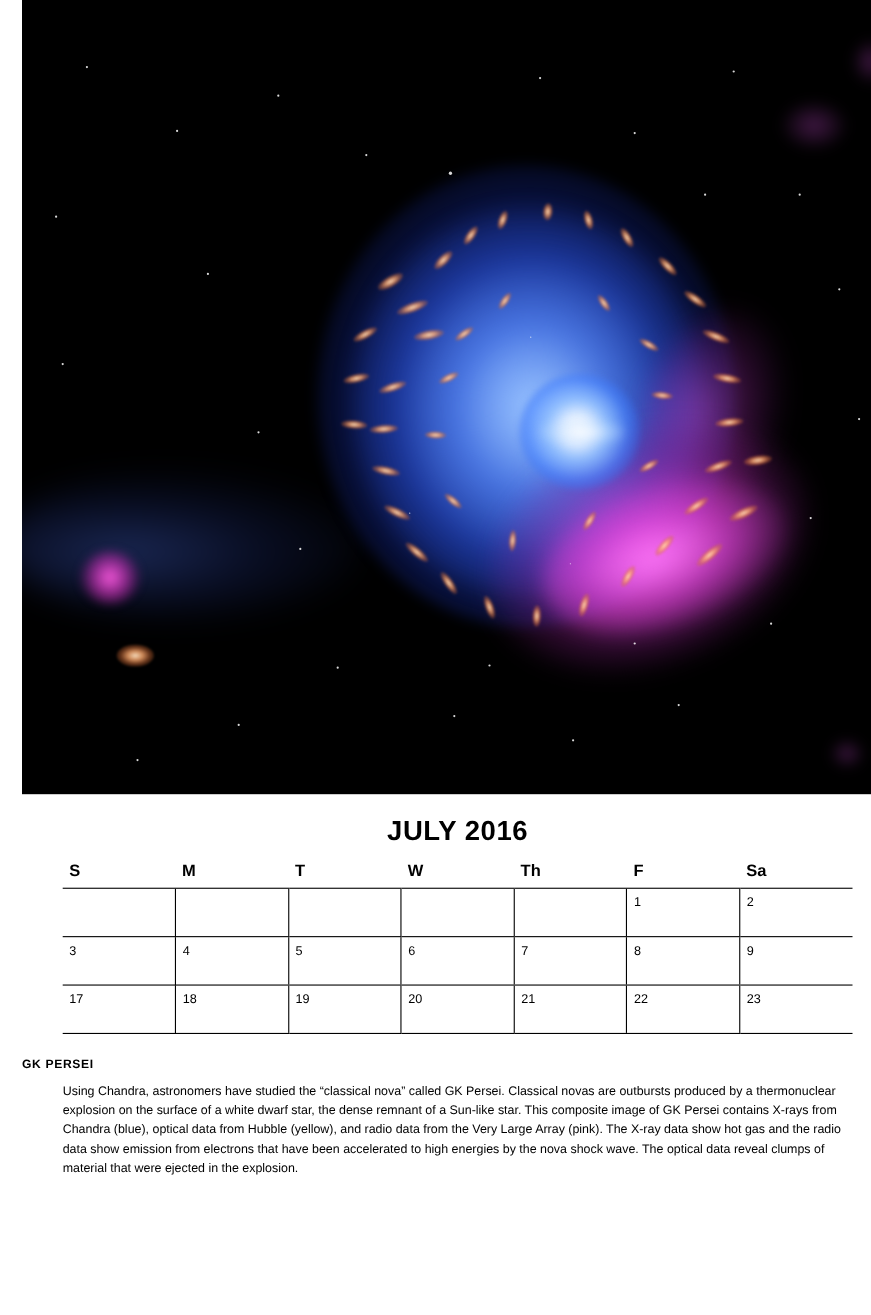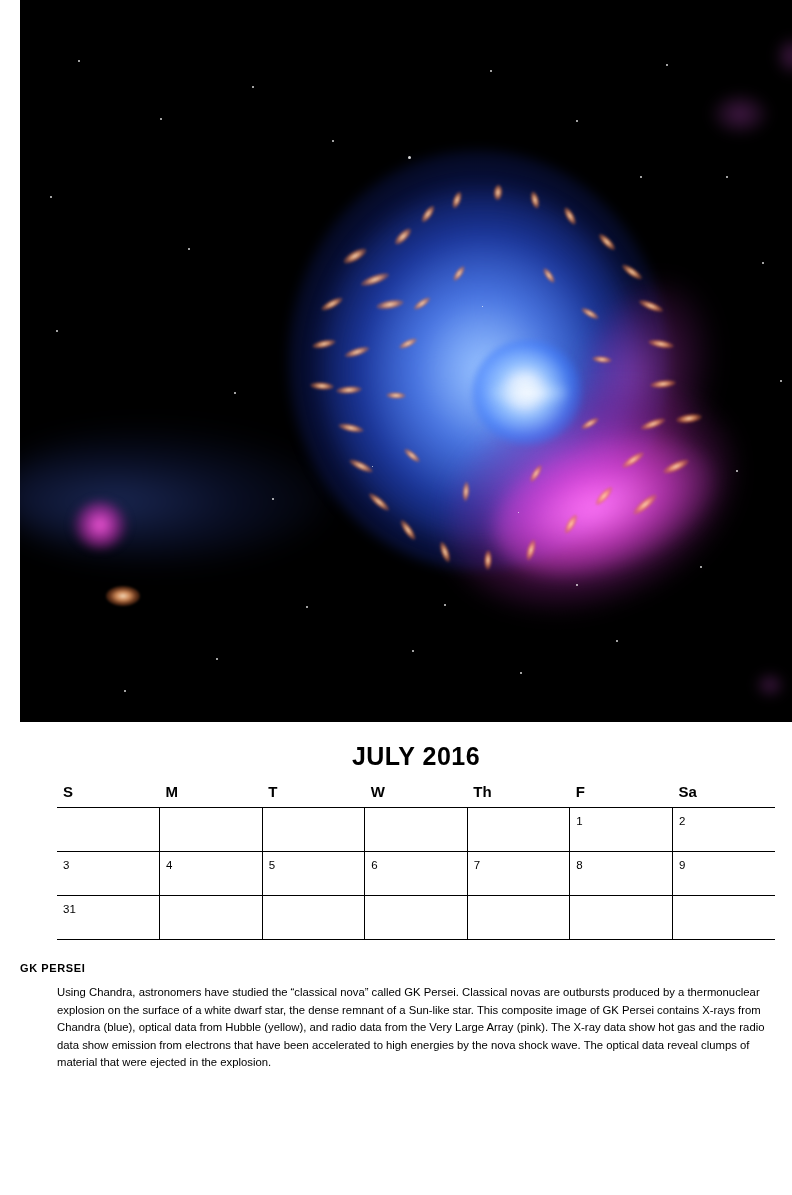--- a/index.html
+++ b/index.html
@@ -356,27 +356,27 @@
         <tr>
           <td>3</td>
           <td>4</td>
           <td>5</td>
           <td>6</td>
           <td>7</td>
           <td>8</td>
           <td>9</td>
         </tr>
         <tr>
-          <td>31</td>
-          <td></td>
-          <td></td>
-          <td></td>
-          <td></td>
-          <td></td>
-          <td></td>
+          <td>17</td>
+          <td>18</td>
+          <td>19</td>
+          <td>20</td>
+          <td>21</td>
+          <td>22</td>
+          <td>23</td>
         </tr>
       </tbody>
     </table>
   </div>
 
   <div>
     <div class="object-title">GK PERSEI</div>
     <div class="description">Using Chandra, astronomers have studied the “classical nova” called GK Persei. Classical novas are outbursts produced by a thermonuclear explosion on the surface of a white dwarf star, the dense remnant of a Sun-like star. This composite image of GK Persei contains X-rays from Chandra (blue), optical data from Hubble (yellow), and radio data from the Very Large Array (pink). The X-ray data show hot gas and the radio data show emission from electrons that have been accelerated to high energies by the nova shock wave. The optical data reveal clumps of material that were ejected in the explosion.</div>
 
   </div>

